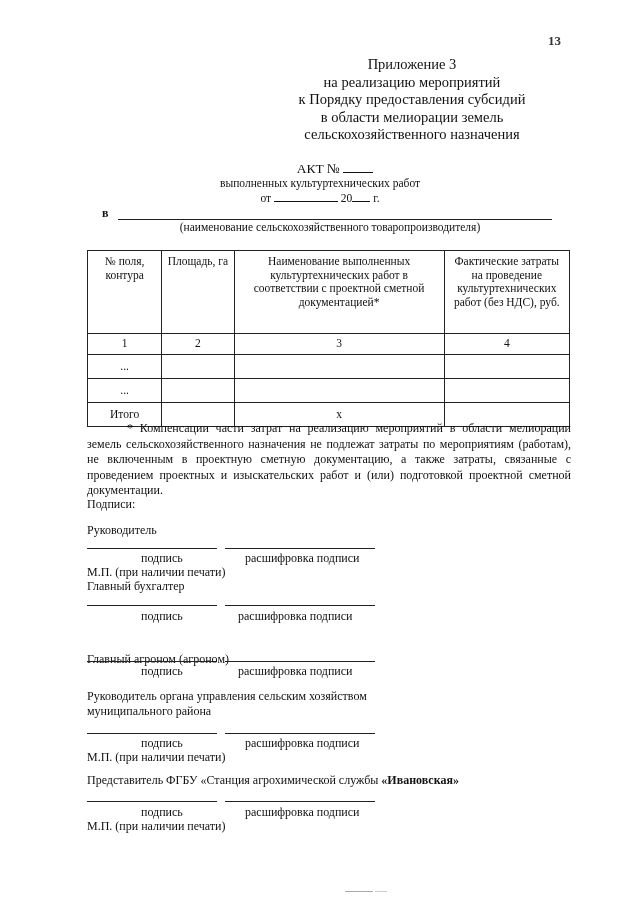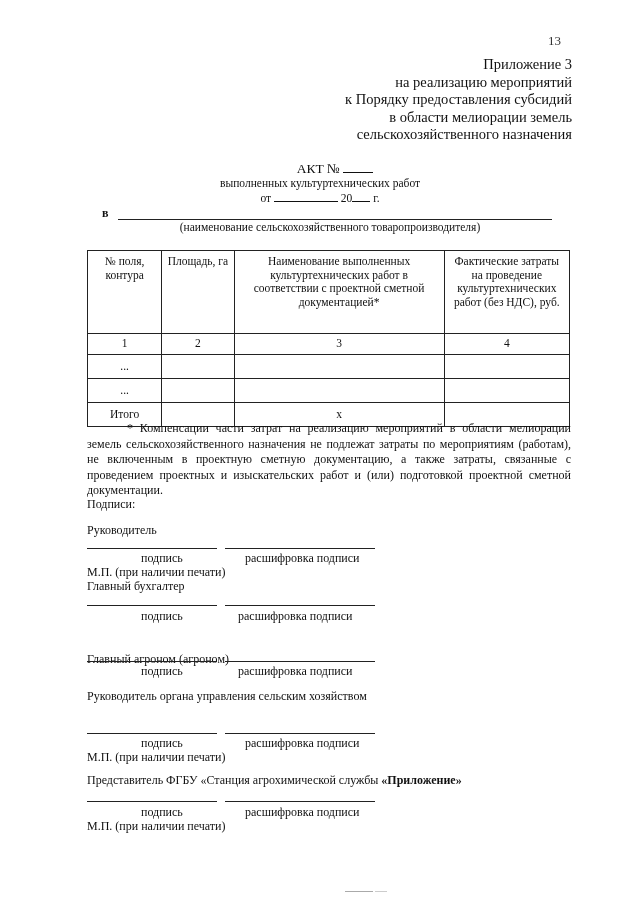--- a/index.html
+++ b/index.html
@@ -12,26 +12,26 @@
       height: 905px;
       position: relative;
       overflow: hidden;
       font-family: "Liberation Serif", "DejaVu Serif", serif;
       color: #111111;
     }
     .abs { position: absolute; }
     .page-number {
       left: 548px; top: 33px;
       font-size: 13px;
-      font-weight: normal;
+      font-weight: bold;
       color: #333;
     }
     .appendix {
       right: 68px; top: 56px;
-      text-align: right;
+      text-align: center;
       font-size: 14.5px;
       line-height: 17.5px;
       width: 320px;
     }
     .act-title {
       left: 0; width: 640px; top: 161px;
       text-align: center;
       font-size: 13.5px;
       line-height: 15px;
     }
@@ -201,29 +201,30 @@
 <div class="abs sig-caption" style="left:226px; top:609px;">расшифровка подписи</div>
 
 <div class="abs sig-title" style="top:652px;">Главный агроном (агроном)</div>
 <div class="abs sig-line" style="left:87px; top:661px; width:130px;"></div>
 <div class="abs sig-line" style="left:225px; top:661px; width:150px;"></div>
 <div class="abs sig-caption" style="left:129px; top:664px;">подпись</div>
 <div class="abs sig-caption" style="left:226px; top:664px;">расшифровка подписи</div>
 
 <div class="abs sig-title" style="top:689px;">
   <div>Руководитель органа управления сельским хозяйством</div>
+  <div>муниципального района</div>
 </div>
 <div class="abs sig-line" style="left:87px; top:733px; width:130px;"></div>
 <div class="abs sig-line" style="left:225px; top:733px; width:150px;"></div>
 <div class="abs sig-caption" style="left:129px; top:736px;">подпись</div>
 <div class="abs sig-caption" style="left:233px; top:736px;">расшифровка подписи</div>
 <div class="abs stamp" style="top:750px;">М.П. (при наличии печати)</div>
 
 <div class="abs sig-title" style="top:773px;">
-  <span>Представитель  ФГБУ «Станция агрохимической службы </span><span class="bold">«Приложение»</span>
+  <span>Представитель  ФГБУ «Станция агрохимической службы </span><span class="bold">«Ивановская»</span>
 </div>
 <div class="abs sig-line" style="left:87px; top:801px; width:130px;"></div>
 <div class="abs sig-line" style="left:225px; top:801px; width:150px;"></div>
 <div class="abs sig-caption" style="left:129px; top:805px;">подпись</div>
 <div class="abs sig-caption" style="left:233px; top:805px;">расшифровка подписи</div>
 <div class="abs stamp" style="top:819px;">М.П. (при наличии печати)</div>
 
 <div class="abs scan-mark" style="left:345px; width:28px;"></div>
 <div class="abs scan-mark" style="left:375px; width:12px; background:#ccc;"></div>
 

